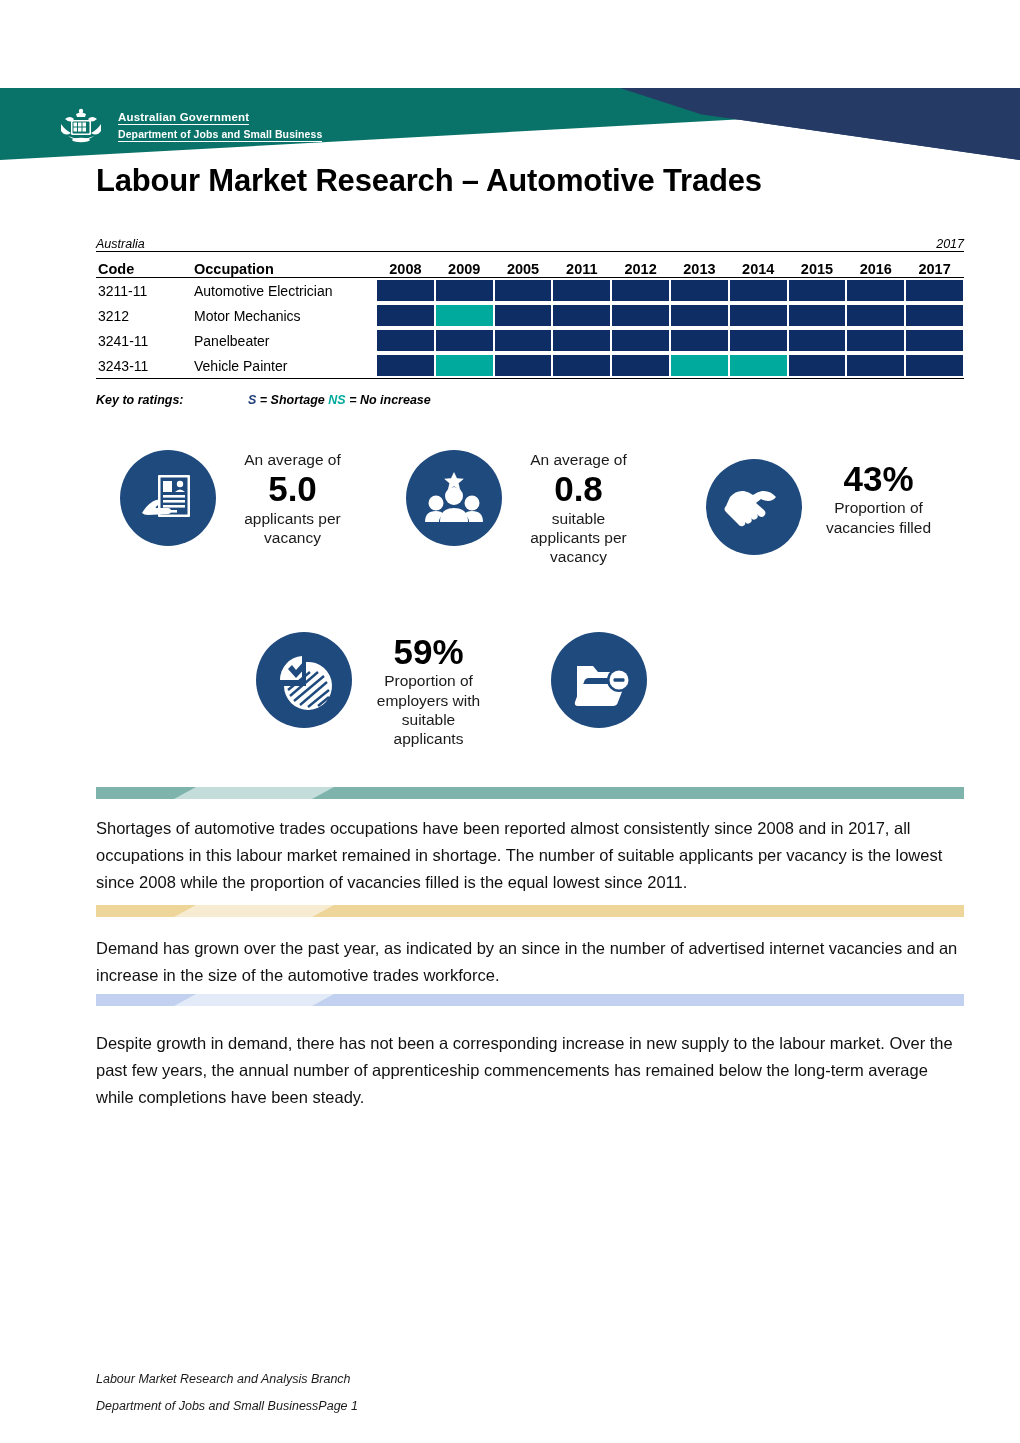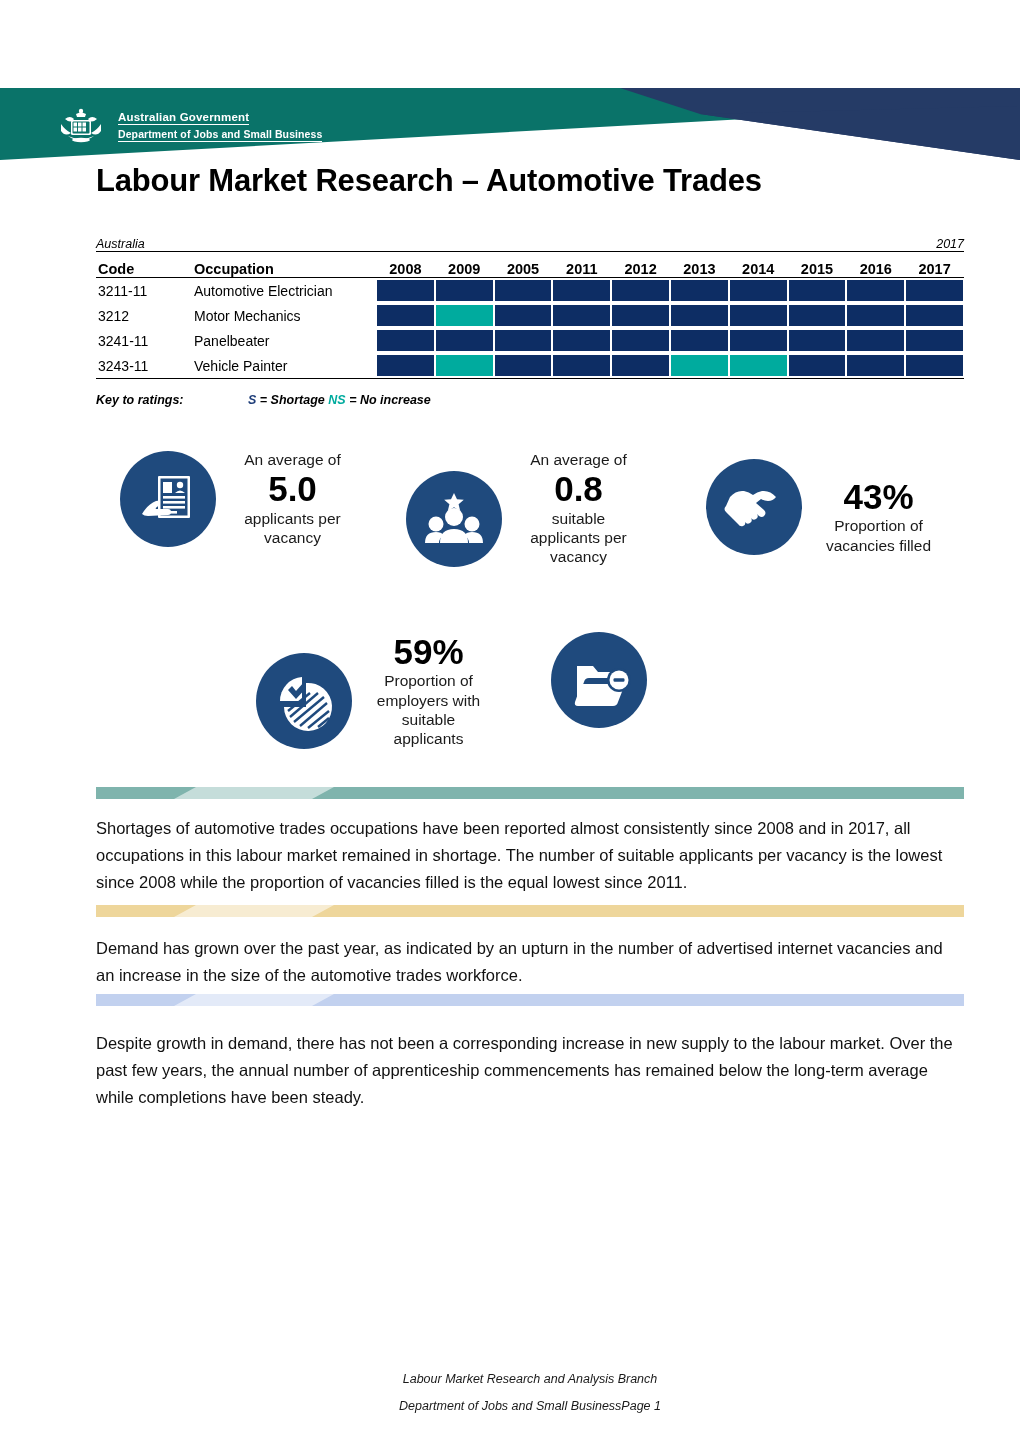--- a/index.html
+++ b/index.html
@@ -162,21 +162,21 @@
   }
   .stats2 {
     position: absolute;
     left: 96px; top: 622px;
     width: 868px;
     height: 160px;
   }
   .stat {
     position: absolute;
     display: flex;
-    align-items: flex-end;
+    align-items: flex-start;
   }
   .circle {
     width: 96px; height: 96px;
     border-radius: 50%;
     background: #1f4a7d;
     flex: 0 0 96px;
     position: relative;
   }
   .circle svg { position: absolute; left: 0; top: 0; }
   .stat-text {
@@ -229,21 +229,21 @@
 
   
   .footer {
     position: absolute;
     left: 96px;
     width: 868px;
     font-size: 12.5px;
     font-style: italic;
     color: #1a1a1a;
   }
-  .footer-row { display: flex; justify-content: center; }
+  .footer-row { display: flex; justify-content: flex-start; }
 </style>
 </head>
 <body>
 
 <div class="banner">
   <div class="banner-teal"></div>
   <div class="banner-navy"></div>
   <div class="banner-navy2"></div>
 
   <div class="crest">
@@ -570,21 +570,21 @@
   <div class="sheen"></div>
 </div>
 
 <div class="para" style="top:815px;">Shortages of automotive trades occupations have been reported almost consistently since 2008 and in 2017, all occupations in this labour market remained in shortage. The number of suitable applicants per vacancy is the lowest since 2008 while the proportion of vacancies filled is the equal lowest since 2011.</div>
 
 <div class="bar" style="top:905px;">
   <div class="base" style="background: rgb(238, 214, 155);"></div>
   <div class="sheen"></div>
 </div>
 
-<div class="para" style="top:935px;">Demand has grown over the past year, as indicated by an upturn in the number of advertised internet vacancies and an increase in the size of the automotive trades workforce.</div>
+<div class="para" style="top:935px;">Demand has grown over the past year, as indicated by an since in the number of advertised internet vacancies and an increase in the size of the automotive trades workforce.</div>
 
 <div class="bar" style="top:994px;">
   <div class="base" style="background: rgb(194, 209, 239);"></div>
   <div class="sheen"></div>
 </div>
 
 <div class="para" style="top:1030px;">Despite growth in demand, there has not been a corresponding increase in new supply to the labour market. Over the past few years, the annual number of apprenticeship commencements has remained below the long-term average while completions have been steady.</div>
 
 <div class="footer" style="top:1372px;">
   <div class="footer-row">

